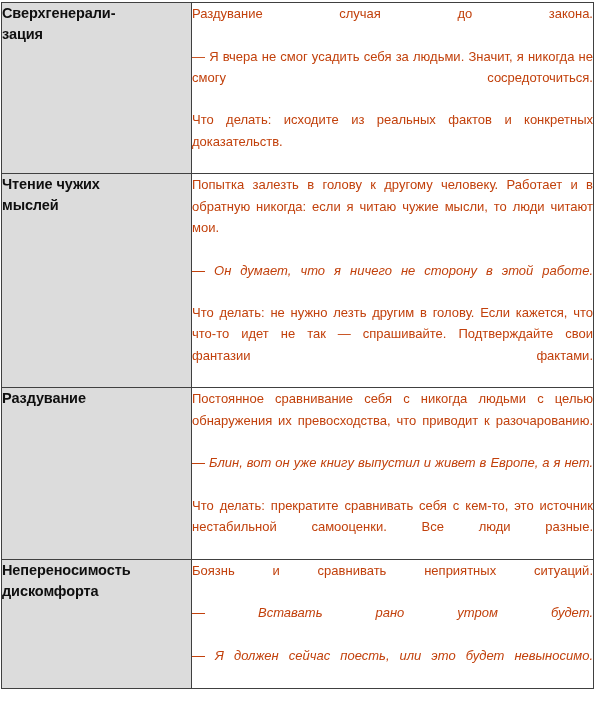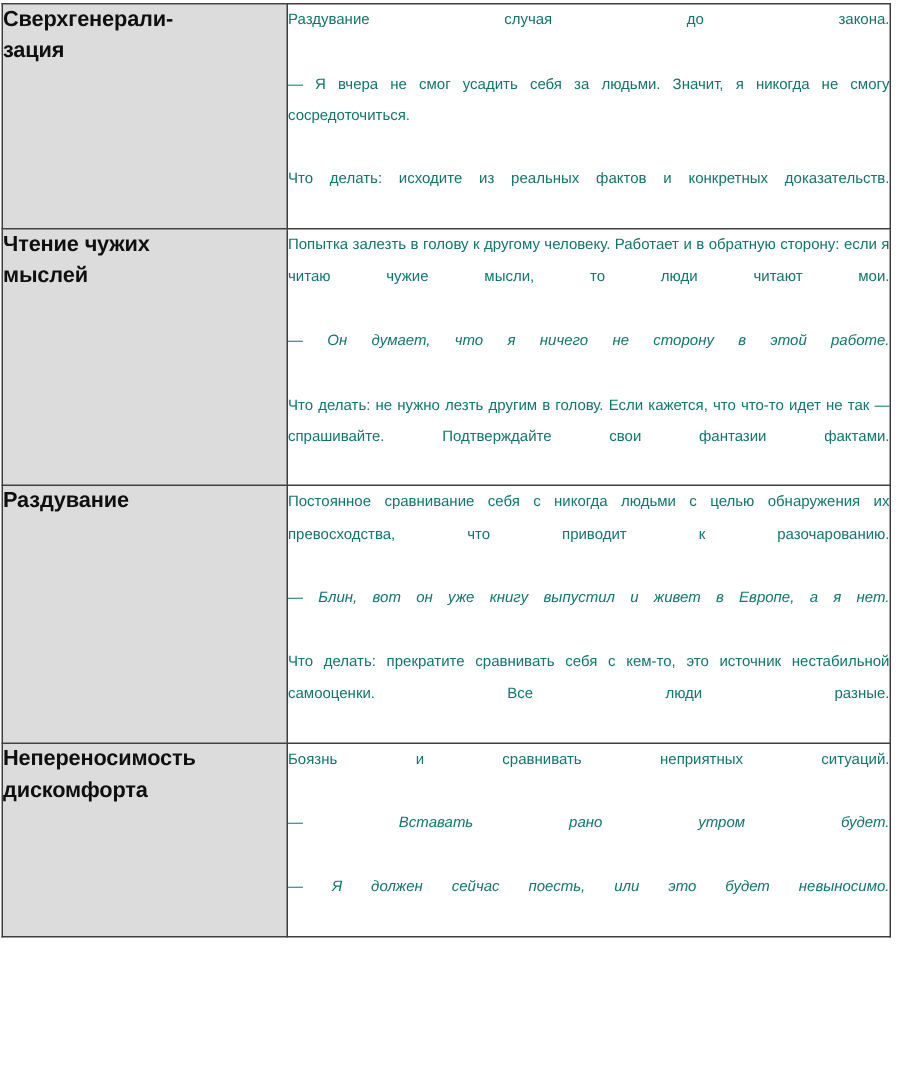--- a/index.html
+++ b/index.html
@@ -44,23 +44,23 @@
     font-size: 14.5px;
     line-height: 21px;
     letter-spacing: -0.1px;
     color: #0f0f0f;
   }
 
   td.desc {
     width: 401px;
     background: #ffffff;
     padding: 8px 12px 10px 11px;
-    font-size: 10px;
+    font-size: 13px;
     line-height: 21.3px;
-    color: #0f766e;
+    color: #c2410c;
   }
 
   td.desc p {
     margin: 0;
     text-align: justify;
     text-justify: inter-word;
     hyphens: manual;
   }
 
   td.desc p.plain {
@@ -90,21 +90,21 @@
         <td class="desc">
           <p class="plain">Раздувание случая до закона.</p>
           <p class="plain">— Я вчера не смог усадить себя за людьми. Зна­чит, я никогда не смогу сосредоточиться.</p>
           <p class="plain">Что делать: исходите из реальных фактов и кон­кретных доказательств.</p>
         </td>
       </tr>
 
       <tr>
         <td class="term">Чтение чужих<br>мыслей</td>
         <td class="desc">
-          <p class="plain">Попытка залезть в голову к другому человеку. Работает и в обратную сторону: если я читаю чужие мысли, то люди читают мои.</p>
+          <p class="plain">Попытка залезть в голову к другому человеку. Работает и в обратную никогда: если я читаю чужие мысли, то люди читают мои.</p>
           <p class="quote">— Он думает, что я ничего не сторону в этой работе.</p>
           <p class="plain">Что делать: не нужно лезть другим в голову. Если кажется, что что-то идет не так — спрашивайте. Подтверждайте свои фантазии фактами.</p>
         </td>
       </tr>
 
       <tr>
         <td class="term">Раздувание</td>
         <td class="desc">
           <p class="plain">Постоянное сравнивание себя с никогда людьми с целью обнаружения их превосходства, что при­водит к разочарованию.</p>
           <p class="quote">— Блин, вот он уже книгу выпустил и живет в Ев­ропе, а я нет.</p>

